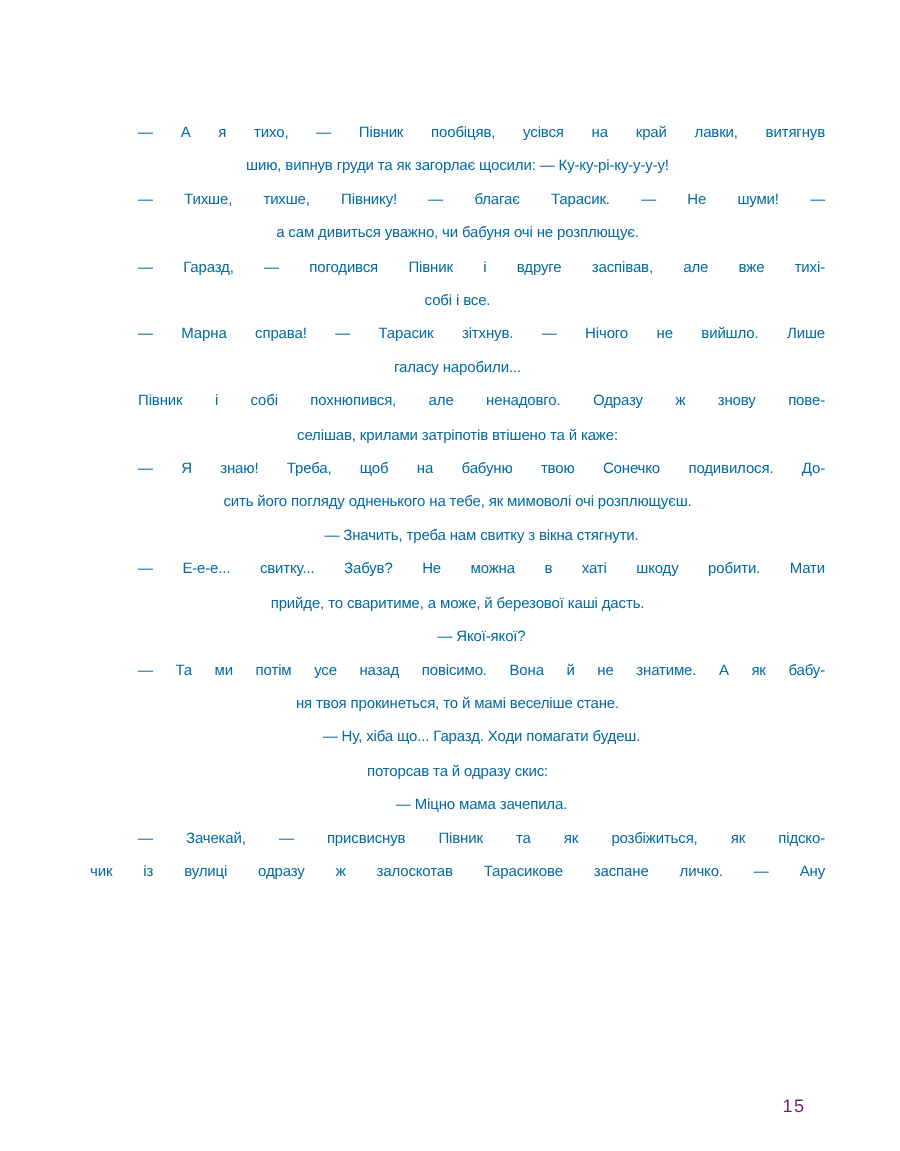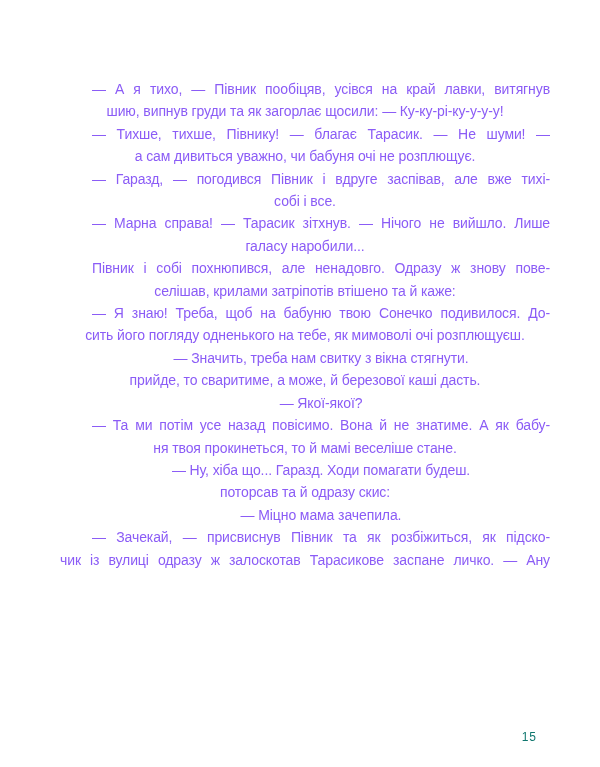--- a/index.html
+++ b/index.html
@@ -13,24 +13,24 @@
     height: 767px;
     background: #ffffff;
     overflow: hidden;
     font-family: "Liberation Sans", sans-serif;
   }
   .text-block {
     position: absolute;
     left: 60px;
     top: 78px;
     width: 490px;
-    font-size: 14px;
+    font-size: 10px;
     line-height: 22.4px;
     letter-spacing: -0.1px;
-    color: #8b5cf6;
+    color: #0369a1;
     font-weight: 400;
   }
   .line {
     text-align: center;
     white-space: normal;
   }
   .line.just {
     text-align: justify;
     text-align-last: justify;
   }
@@ -39,21 +39,21 @@
   }
   .line.gap {
     margin-top: 17px;
   }
   .page-number {
     position: absolute;
     top: 730px;
     right: 63px;
     font-size: 12px;
     letter-spacing: 1px;
-    color: #0f766e;
+    color: #701a75;
     font-weight: 400;
   }
 </style>
 </head>
 <body>
 
 <div class="page">
   <div class="text-block" id="text-block">
       <div class="line indent just">— А я тихо, — Півник пообіцяв, усівся на край лавки, витягнув</div>
       <div class="line">шию, випнув груди та як загорлає щосили: — Ку-ку-рі-ку-у-у-у!</div>
@@ -61,20 +61,21 @@
       <div class="line">а сам дивиться уважно, чи бабуня очі не розплющує.</div>
       <div class="line indent just">— Гаразд, — погодився Півник і вдруге заспівав, але вже тихі-</div>
       <div class="line">собі і все.</div>
       <div class="line indent just">— Марна справа! — Тарасик зітхнув. — Нічого не вийшло. Лише</div>
       <div class="line">галасу наробили...</div>
       <div class="line indent just">Півник і собі похнюпився, але ненадовго. Одразу ж знову пове-</div>
       <div class="line">селішав, крилами затріпотів втішено та й каже:</div>
       <div class="line indent just">— Я знаю! Треба, щоб на бабуню твою Сонечко подивилося. До-</div>
       <div class="line">сить його погляду одненького на тебе, як мимоволі очі розплющуєш.</div>
       <div class="line indent">— Значить, треба нам свитку з вікна стягнути.</div>
+      <div class="line indent just">— Е-е-е... свитку... Забув? Не можна в хаті шкоду робити. Мати</div>
       <div class="line">прийде, то сваритиме, а може, й березової каші дасть.</div>
       <div class="line indent">— Якої-якої?</div>
       <div class="line indent just">— Та ми потім усе назад повісимо. Вона й не знатиме. А як бабу-</div>
       <div class="line">ня твоя прокинеться, то й мамі веселіше стане.</div>
       <div class="line indent">— Ну, хіба що... Гаразд. Ходи помагати будеш.</div>
       <div class="line">поторсав та й одразу скис:</div>
       <div class="line indent">— Міцно мама зачепила.</div>
       <div class="line indent just">— Зачекай, — присвиснув Півник та як розбіжиться, як підско-</div>
       <div class="line just">чик із вулиці одразу ж залоскотав Тарасикове заспане личко. — Ану</div>
     </div>

